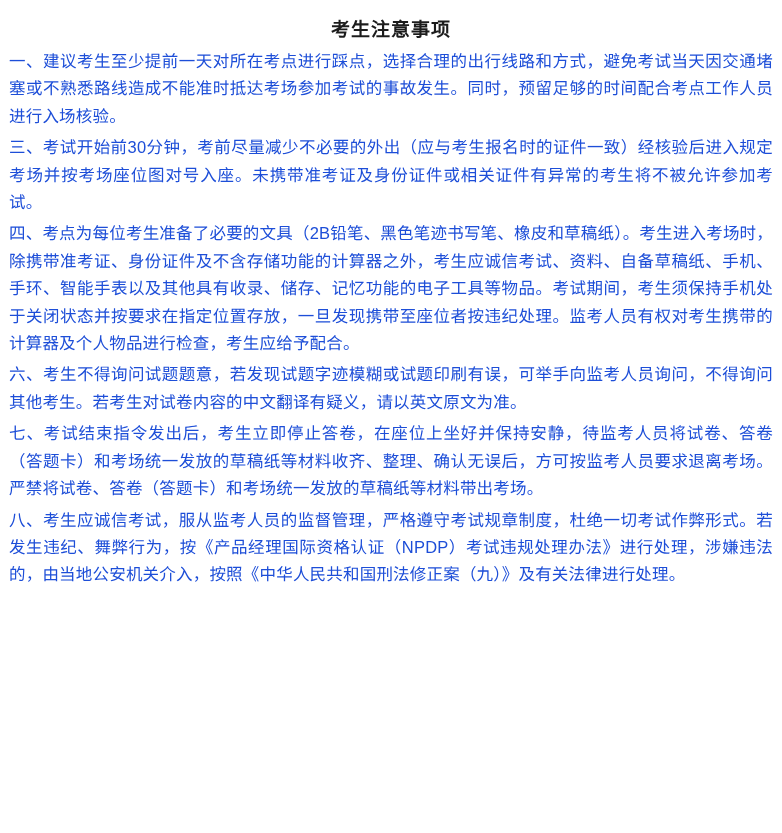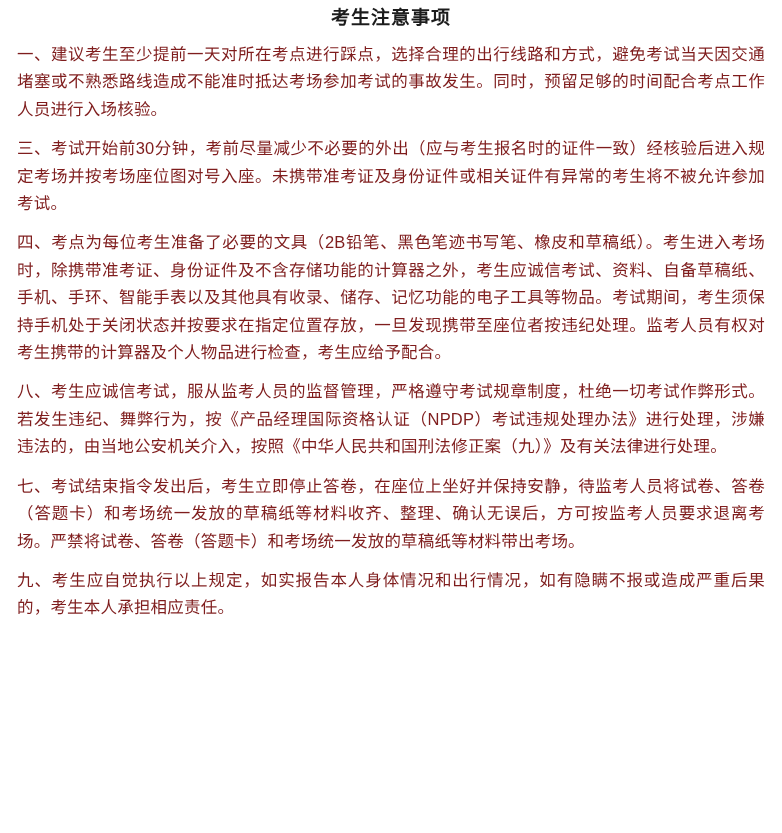--- a/index.html
+++ b/index.html
@@ -9,47 +9,47 @@
   }
   body {
     width: 782px;
     height: 833px;
     overflow: hidden;
     font-family: "Liberation Sans", sans-serif;
   }
   .doc {
     box-sizing: border-box;
     width: 782px;
-    padding: 4px 5px 0 5px;
+    padding: 16px 5px 0 5px;
   }
   .doc-title {
     margin: 2px 0 7px 0;
     text-align: center;
     font-size: 19px;
     line-height: 23px;
     font-weight: 700;
     color: #1c1c1c;
     letter-spacing: 1px;
   }
   .para {
-    margin: 12px;
+    margin: 4px;
     font-size: 16.5px;
     letter-spacing: 0.2px;
     line-height: 27.4px;
-    color: #7f1d1d;
+    color: #1d4ed8;
     text-align: justify;
     text-justify: inter-ideograph;
     word-break: break-all;
   }
 </style>
 </head>
 <body>
 
 <div class="doc">
   <h1 class="doc-title">考生注意事项</h1>
 
   <p class="para">一、建议考生至少提前一天对所在考点进行踩点，选择合理的出行线路和方式，避免考试当天因交通堵塞或不熟悉路线造成不能准时抵达考场参加考试的事故发生。同时，预留足够的时间配合考点工作人员进行入场核验。</p>
   <p class="para">三、考试开始前30分钟，考前尽量减少不必要的外出（应与考生报名时的证件一致）经核验后进入规定考场并按考场座位图对号入座。未携带准考证及身份证件或相关证件有异常的考生将不被允许参加考试。</p>
   <p class="para">四、考点为每位考生准备了必要的文具（2B铅笔、黑色笔迹书写笔、橡皮和草稿纸）。考生进入考场时，除携带准考证、身份证件及不含存储功能的计算器之外，考生应诚信考试、资料、自备草稿纸、手机、手环、智能手表以及其他具有收录、储存、记忆功能的电子工具等物品。考试期间，考生须保持手机处于关闭状态并按要求在指定位置存放，一旦发现携带至座位者按违纪处理。监考人员有权对考生携带的计算器及个人物品进行检查，考生应给予配合。</p>
+  <p class="para">六、考生不得询问试题题意，若发现试题字迹模糊或试题印刷有误，可举手向监考人员询问，不得询问其他考生。若考生对试卷内容的中文翻译有疑义，请以英文原文为准。</p>
+  <p class="para">七、考试结束指令发出后，考生立即停止答卷，在座位上坐好并保持安静，待监考人员将试卷、答卷（答题卡）和考场统一发放的草稿纸等材料收齐、整理、确认无误后，方可按监考人员要求退离考场。严禁将试卷、答卷（答题卡）和考场统一发放的草稿纸等材料带出考场。</p>
   <p class="para">八、考生应诚信考试，服从监考人员的监督管理，严格遵守考试规章制度，杜绝一切考试作弊形式。若发生违纪、舞弊行为，按《产品经理国际资格认证（NPDP）考试违规处理办法》进行处理，涉嫌违法的，由当地公安机关介入，按照《中华人民共和国刑法修正案（九）》及有关法律进行处理。</p>
-  <p class="para">七、考试结束指令发出后，考生立即停止答卷，在座位上坐好并保持安静，待监考人员将试卷、答卷（答题卡）和考场统一发放的草稿纸等材料收齐、整理、确认无误后，方可按监考人员要求退离考场。严禁将试卷、答卷（答题卡）和考场统一发放的草稿纸等材料带出考场。</p>
-  <p class="para">九、考生应自觉执行以上规定，如实报告本人身体情况和出行情况，如有隐瞒不报或造成严重后果的，考生本人承担相应责任。</p>
 </div>
 
 </body></html>

